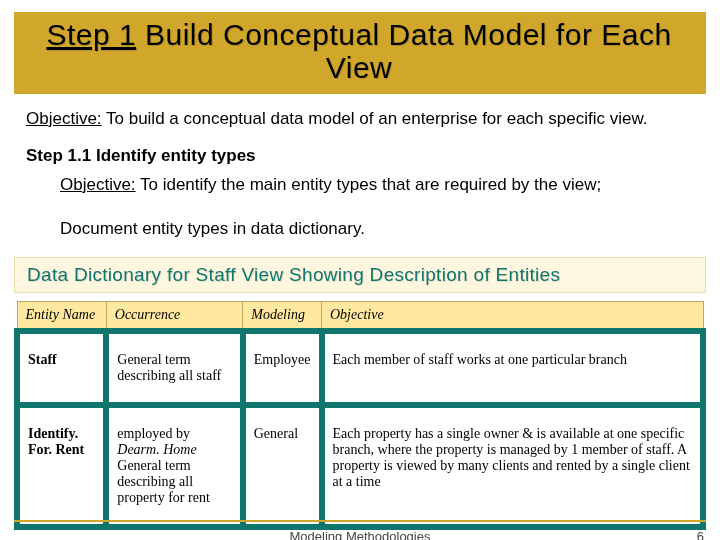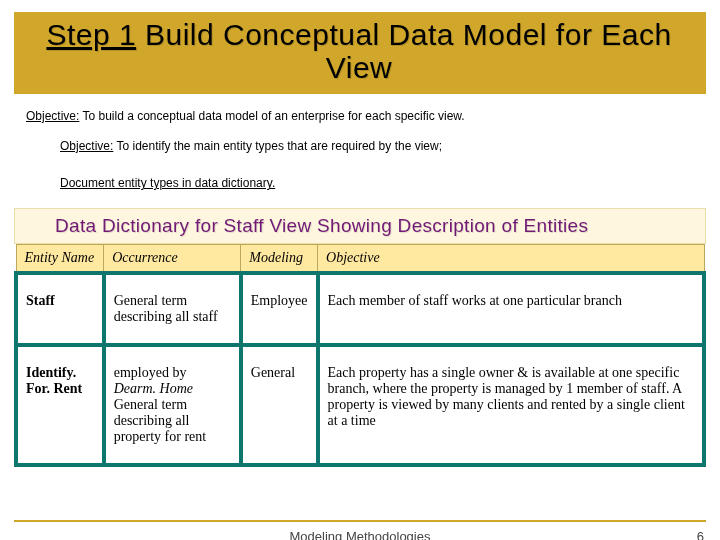--- a/index.html
+++ b/index.html
@@ -30,60 +30,59 @@
     line-height: 1.1;
     color: #000;
     letter-spacing: 0.5px;
     text-shadow: 1px 1px 0 rgba(0,0,0,0.15);
   }
   .title-banner .step-label {
     text-decoration: underline;
   }
   .body {
     padding: 14px 26px 0 26px;
-    font-size: 12px;
+    font-size: 17px;
     line-height: 1.35;
   }
   .u { text-decoration: underline; }
   .obj-line { margin-bottom: 14px; }
   .sub-step { font-weight: bold; margin-bottom: 6px; }
   .sub-obj { margin-left: 34px; margin-bottom: 21px; }
-  .sub-doc { margin-left: 34px; margin-bottom: 16px; text-decoration: underline; }
+  .sub-doc { margin-left: 34px; margin-bottom: 16px; }
   .dict-title-wrap {
     margin: 10px 14px 0 14px;
     background: #fff6e0;
     border: 1px solid #eadfa8;
     padding: 6px 12px;
   }
   .dict-title {
     font-family: Impact, "Arial Black", sans-serif;
     font-size: 19px;
-    color: #701a75;
+    color: #0f766e;
     text-shadow: 1px 1px 0 rgba(0,0,0,0.1);
     letter-spacing: 0.3px;
-    margin-left: 28px;
   }
   .dict-table {
     width: calc(100% - 28px);
-    margin: 0 14px;
+    margin: 8px 14px;
     border-collapse: collapse;
     font-family: "Times New Roman", Times, serif;
     font-size: 14px;
   }
   .dict-table th {
     background: #ffe8a0;
     font-style: italic;
     font-weight: normal;
     text-align: left;
     padding: 5px 8px;
     border: 1px solid #bba85a;
   }
   .dict-table td {
     padding: 18px 8px;
-    border: 4px solid #0f766e;
+    border: 6px solid #0f766e;
     vertical-align: top;
   }
   .dict-table td.en { font-weight: bold; }
   .dict-table .desc-italic { font-style: italic; }
   .footer-rule {
     position: absolute;
     left: 14px;
     right: 14px;
     bottom: 30px;
     border-top: 2px solid #d0a72b;
@@ -113,20 +112,21 @@
     <div class="title-text">
       <span class="step-label">Step 1</span><span> Build Conceptual Data Model for Each View</span>
     </div>
   </div>
 
   <div class="body">
     <div class="obj-line">
       <span class="u">Objective:</span><span> To build a conceptual data model of an enterprise for each specific view.</span>
     </div>
 
+    <div class="sub-step">Step 1.1  Identify entity types</div>
     <div class="sub-obj">
       <span class="u">Objective:</span><span> To identify the main entity types that are required by the view;</span>
     </div>
     <div class="sub-doc">Document entity types in data dictionary.</div>
   </div>
 
   <div class="dict-title-wrap">
     <div class="dict-title">Data Dictionary for Staff View Showing Description of Entities</div>
   </div>
 

